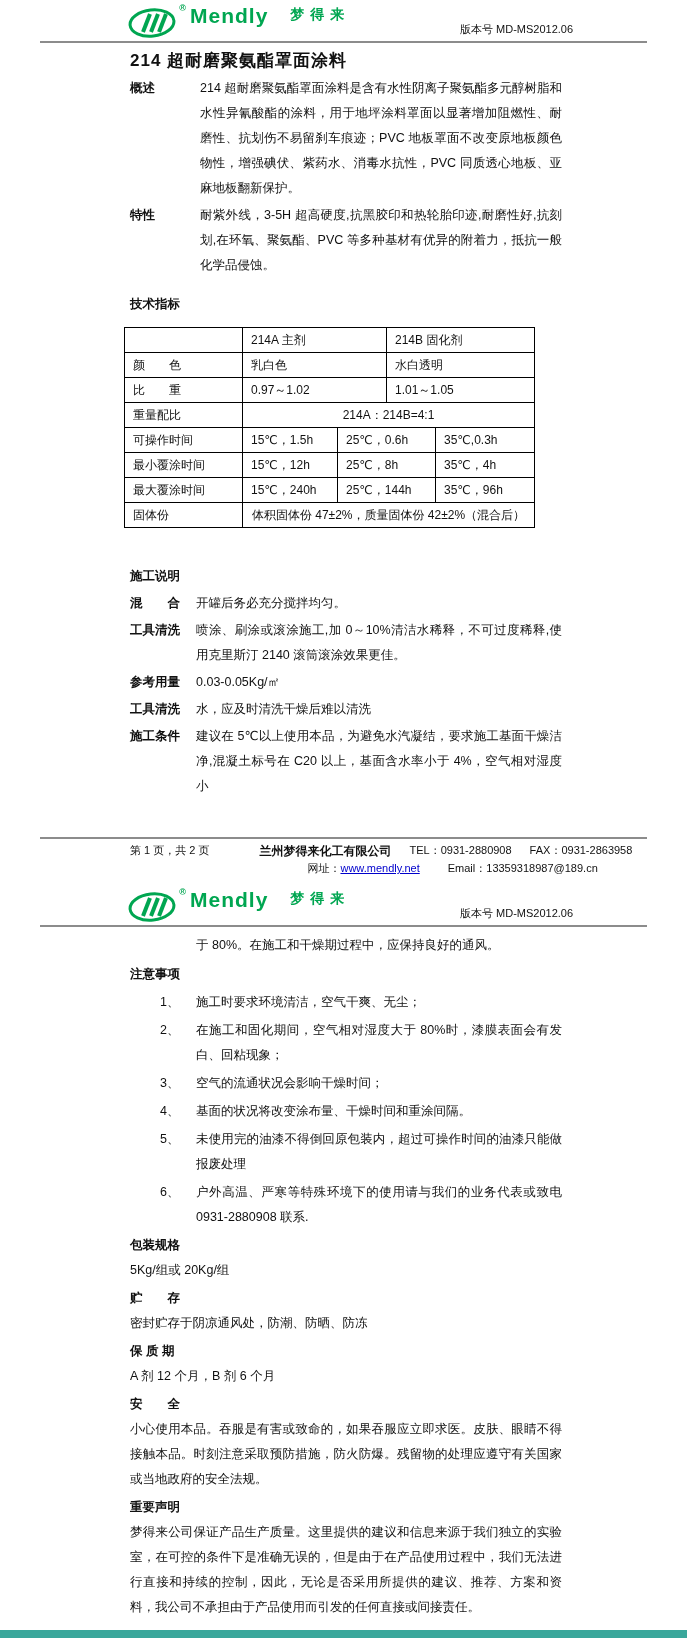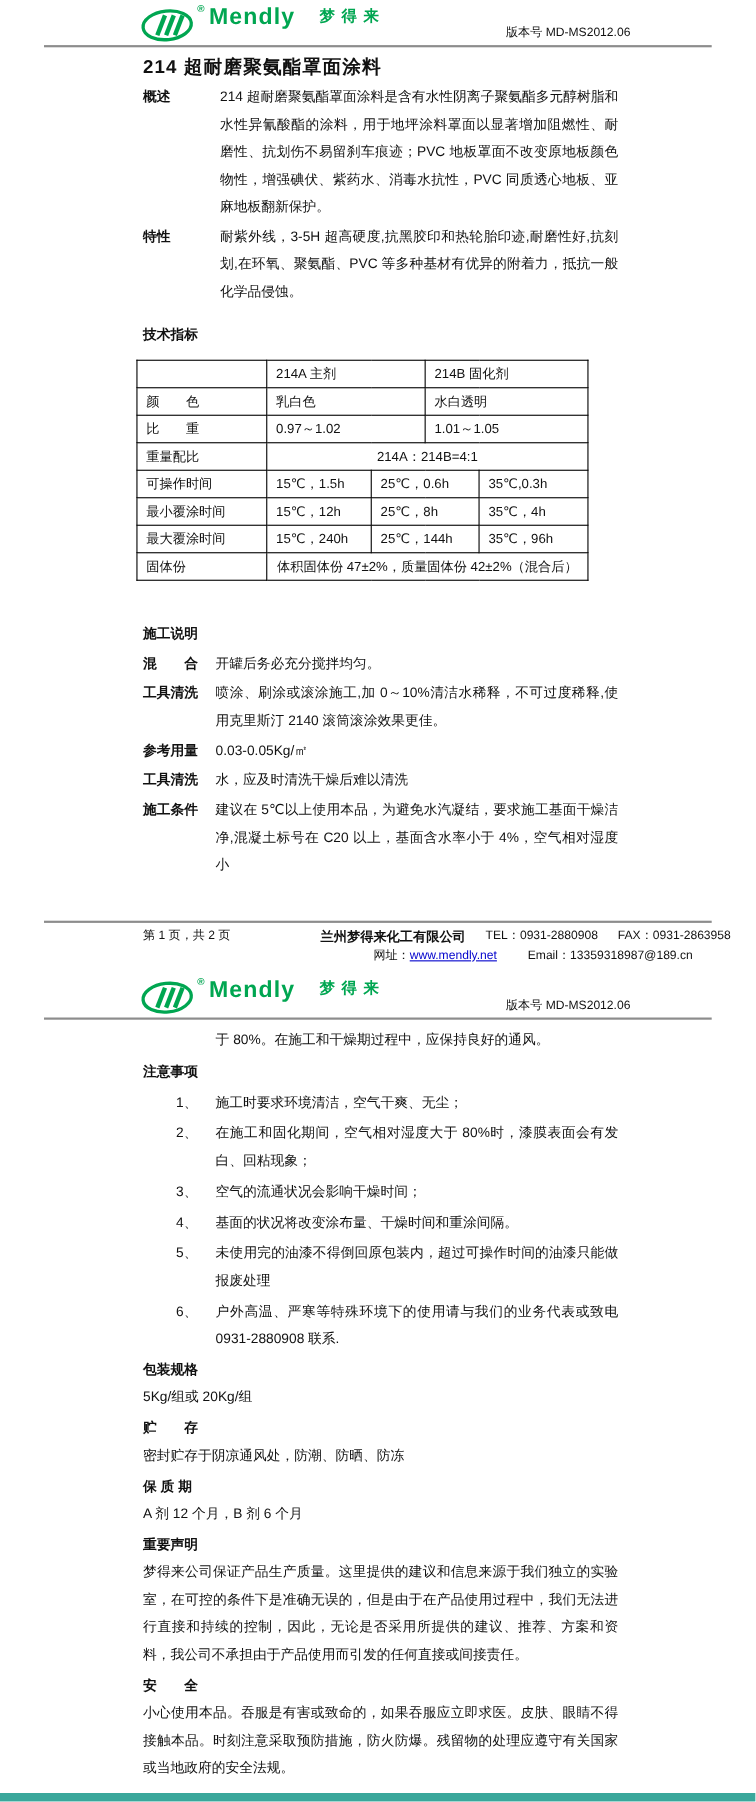--- a/index.html
+++ b/index.html
@@ -38,21 +38,21 @@
   .note .num{width:36px;margin-left:30px;flex-shrink:0;}
   .note .txt{flex:1;text-align:justify;}
   .iitem{display:flex;margin-top:3px;flex-direction:column;}
   .iitem .lbl{width:58px;font-weight:bold;flex-shrink:0;}
   .iitem .txt{flex:1;text-align:justify;}
 
   
   .pg-footer{margin:0 40px;border-top:2px solid #8c8c8c;padding-top:4px;font-size:11px;}
   .foot-row{display:flex;align-items:flex-start;}
   .foot-page{margin-left:90px;white-space:nowrap;}
-  .foot-right{margin-left:82px;display:flex;flex-direction:column;}
+  .foot-right{margin-left:50px;display:flex;flex-direction:column;}
   .foot-line1{display:flex;gap:18px;white-space:nowrap;}
   .foot-company{font-weight:bold;font-size:12px;}
   .foot-line2{display:flex;gap:28px;margin-left:48px;margin-top:1px;white-space:nowrap;}
   .link{color:#0000CC;text-decoration:underline;cursor:pointer;}
 
   .bottombar{position:absolute;left:0;bottom:0;width:687px;height:8px;background:#3AA79B;}
   .spacer1{height:38px;}
   .spacer2{height:232px;}
 </style>
 </head>
@@ -254,27 +254,27 @@
       </div>
       <div class="iitem">
         <span class="lbl">贮　　存</span>
         <span class="txt">密封贮存于阴凉通风处，防潮、防晒、防冻</span>
       </div>
       <div class="iitem">
         <span class="lbl">保 质 期</span>
         <span class="txt">A 剂 12 个月，B 剂 6 个月</span>
       </div>
       <div class="iitem">
+        <span class="lbl">安　　全</span>
+        <span class="txt">小心使用本品。吞服是有害或致命的，如果吞服应立即求医。皮肤、眼睛不得接触本品。时刻注意采取预防措施，防火防爆。残留物的处理应遵守有关国家或当地政府的安全法规。</span>
+      </div>
+      <div class="iitem">
         <span class="lbl">重要声明</span>
         <span class="txt">梦得来公司保证产品生产质量。这里提供的建议和信息来源于我们独立的实验室，在可控的条件下是准确无误的，但是由于在产品使用过程中，我们无法进行直接和持续的控制，因此，无论是否采用所提供的建议、推荐、方案和资料，我公司不承担由于产品使用而引发的任何直接或间接责任。</span>
       </div>
-      <div class="iitem">
-        <span class="lbl">安　　全</span>
-        <span class="txt">小心使用本品。吞服是有害或致命的，如果吞服应立即求医。皮肤、眼睛不得接触本品。时刻注意采取预防措施，防火防爆。残留物的处理应遵守有关国家或当地政府的安全法规。</span>
-      </div>
     </div>
 
     <div class="spacer2"></div>
 
   </div>
 
   <div class="bottombar"></div>
 </div>
 
 </body></html>

